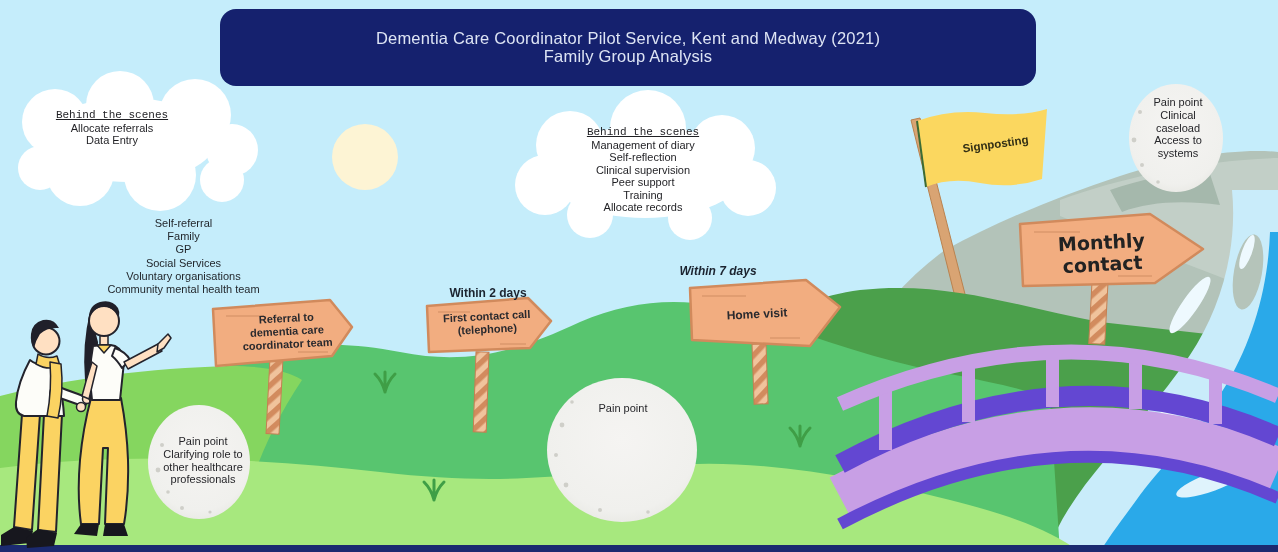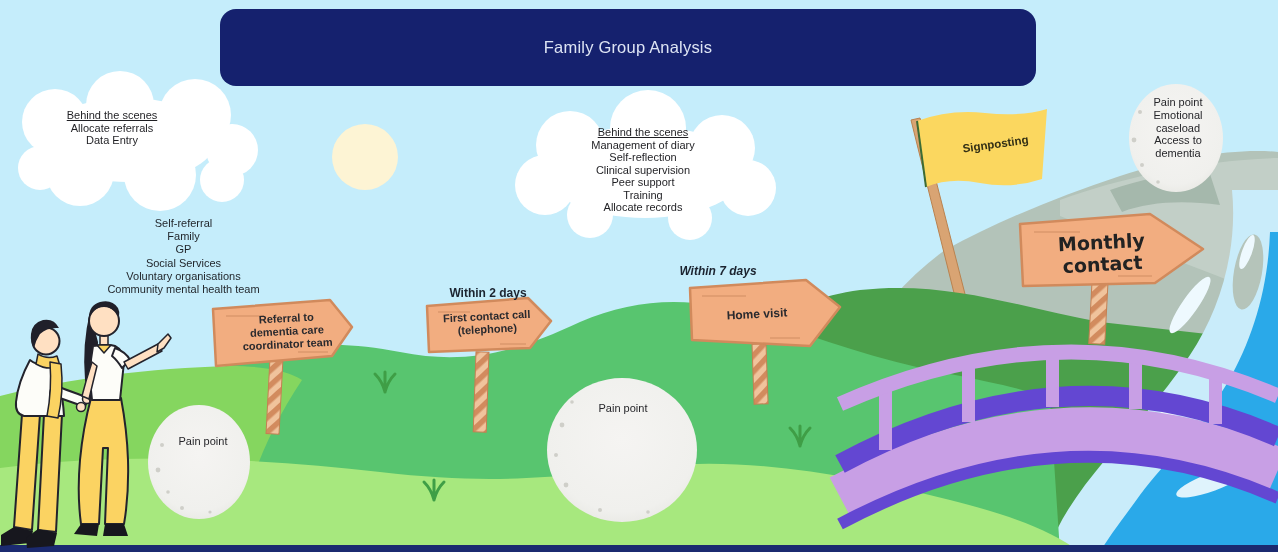--- a/index.html
+++ b/index.html
@@ -4,21 +4,21 @@
 <style>
   html,body{margin:0;padding:0;background:#e8e8e8;}
   .stage{position:relative;width:1278px;height:552px;overflow:hidden;background:#c5edfb;
          font-family:"Liberation Sans",sans-serif;}
   .stage svg{position:absolute;left:0;top:0;}
   .banner{position:absolute;left:220px;top:9px;width:816px;height:77px;border-radius:16px;
           background:#15216e;color:#dde4f4;text-align:center;z-index:2;
           display:flex;flex-direction:column;justify-content:center;line-height:17.5px;font-size:16.5px;letter-spacing:.2px;}
   .txt{position:absolute;z-index:3;text-align:center;color:#222;}
   .cloudtxt{font-size:11px;line-height:12.5px;color:#1f1f23;}
-  .cloudtxt .hd{text-decoration:underline;}
+  .cloudtxt .hd{text-decoration:underline;font-family:Liberation Mono, monospace;}
   .listtxt{font-size:11px;line-height:13.2px;color:#1f2328;}
   .signlbl{font-weight:700;font-size:11px;line-height:13px;color:#2a2a2e;}
   .timing{font-weight:700;font-size:12px;color:#1c2430;}
   .paintxt{font-size:11px;line-height:12.8px;color:#26262a;}
   .paintxt .hd{font-weight:400;}
   .monthly{font-family:"DejaVu Sans",sans-serif;font-weight:700;font-size:19px;color:#222;}
   .flaglbl{font-weight:700;font-size:11.5px;color:#333015;}
 </style>
 </head>
 <body>
@@ -192,20 +192,21 @@
       <path d="M 115,348 Q 126,352 130,360 L 122,368 Q 117,360 112,356 Z" fill="#fdfdf9" stroke="#23232c" stroke-width="2"></path>
       <path d="M 124,362 L 158,344 L 162,351 L 128,369 Z" fill="#ffe0c2" stroke="#23232c" stroke-width="1.5"></path>
       <path d="M 158,344 L 168,334 L 171,338 L 164,348 L 157,352 Z" fill="#ffe0c2" stroke="#23232c" stroke-width="1.5"></path>
       <circle cx="104" cy="321" r="15" fill="#ffe0c2" stroke="#23232c" stroke-width="2"></circle>
       <path d="M 89,318 Q 89,305 100,302 Q 112,299 118,308 Q 120,312 119,316 Q 110,304 100,307 Q 92,310 89,318 Z" fill="#20202a"></path>
     </g>
   </g>
 </svg>
 
 <div class="banner">
+  <div>Dementia Care Coordinator Pilot Service, Kent and Medway (2021)</div>
   <div>Family Group Analysis</div>
 </div>
 
 <div class="txt cloudtxt" style="left:52px;top:109px;width:120px;">
   <div class="hd">Behind the scenes</div>
   <div>Allocate referrals</div>
   <div>Data Entry</div>
 </div>
 
 <div class="txt cloudtxt" style="left:583px;top:126px;width:120px;">
@@ -232,22 +233,23 @@
 <div class="txt signlbl" style="left:702px;top:308px;width:110px;font-size:12px;transform:rotate(-3deg);">Home visit</div>
 <div class="txt monthly" style="left:1032px;top:231px;width:140px;transform:rotate(-3deg);">Monthly contact</div>
 
 <div class="txt timing" style="left:438px;top:286px;width:100px;">Within 2 days</div>
 <div class="txt timing" style="left:668px;top:264px;width:100px;font-style:italic;">Within 7 days</div>
 
 <div class="txt flaglbl" style="left:948px;top:138px;width:95px;transform:rotate(-8deg);">Signposting</div>
 
 <div class="txt paintxt" style="left:158px;top:435px;width:90px;">
   <div class="hd">Pain point</div>
+  <div>Clarifying role to other healthcare professionals</div>
 </div>
 <div class="txt paintxt" style="left:562px;top:402px;width:122px;">
   <div class="hd">Pain point</div>
 </div>
 <div class="txt paintxt" style="left:1138px;top:96px;width:80px;">
   <div class="hd">Pain point</div>
-  <div>Emotional caseload Access to dementia</div>
+  <div>Clinical caseload Access to systems</div>
 </div>
 
 </div>
 
 </body></html>

